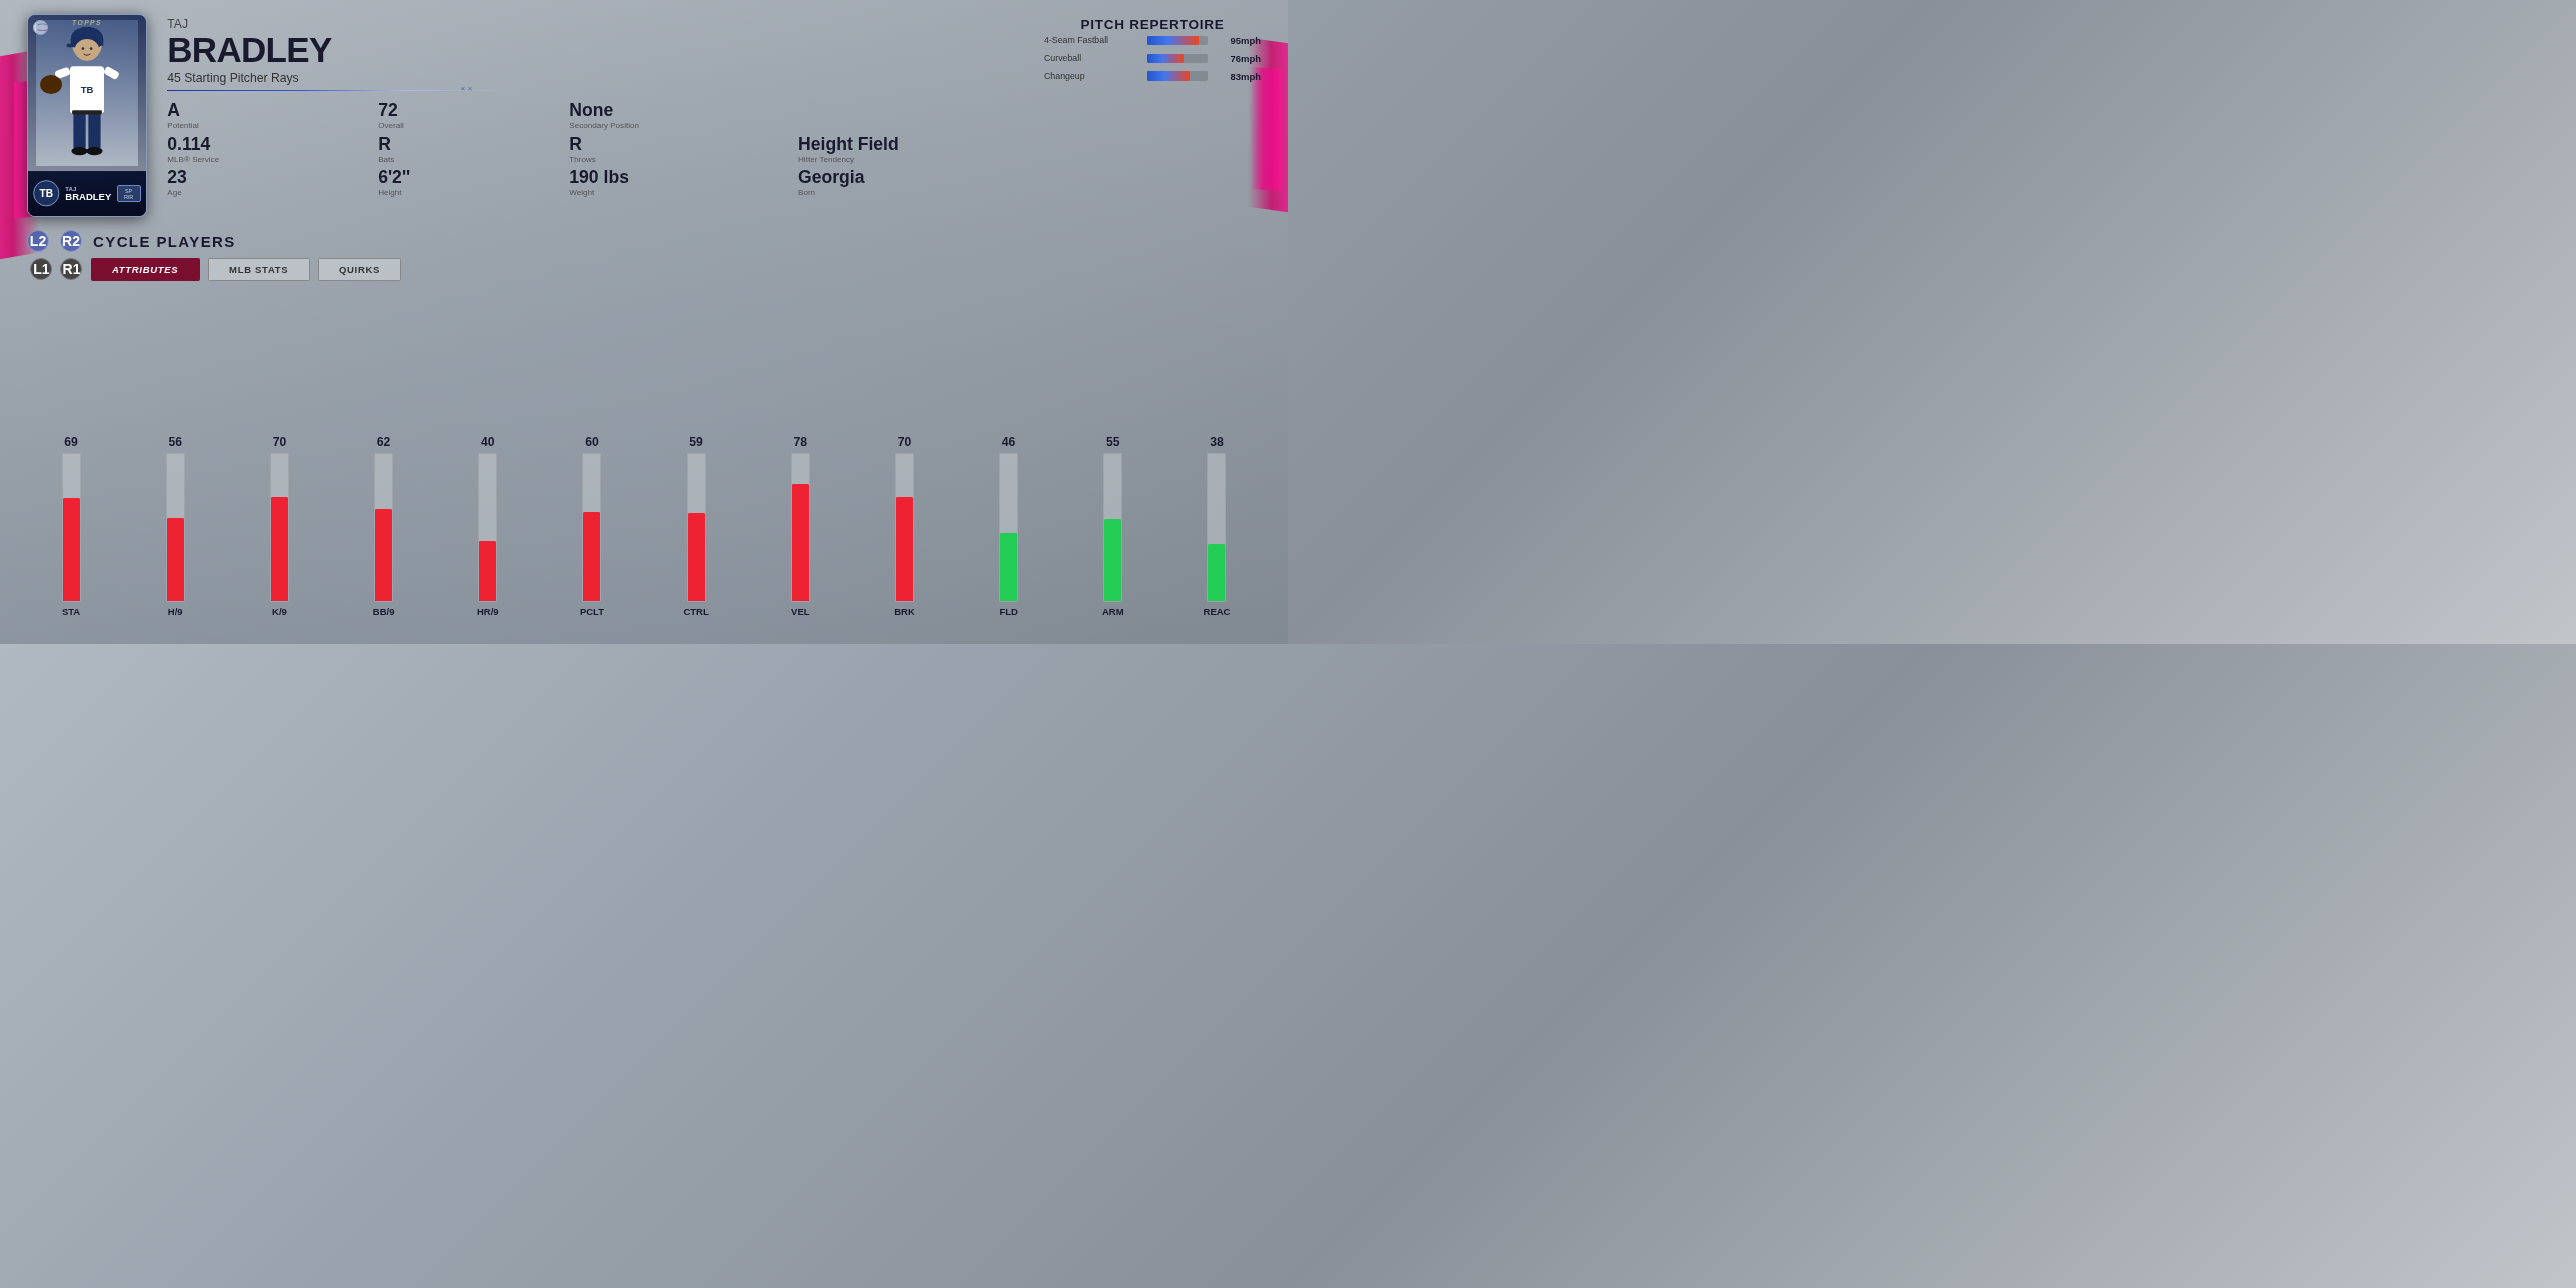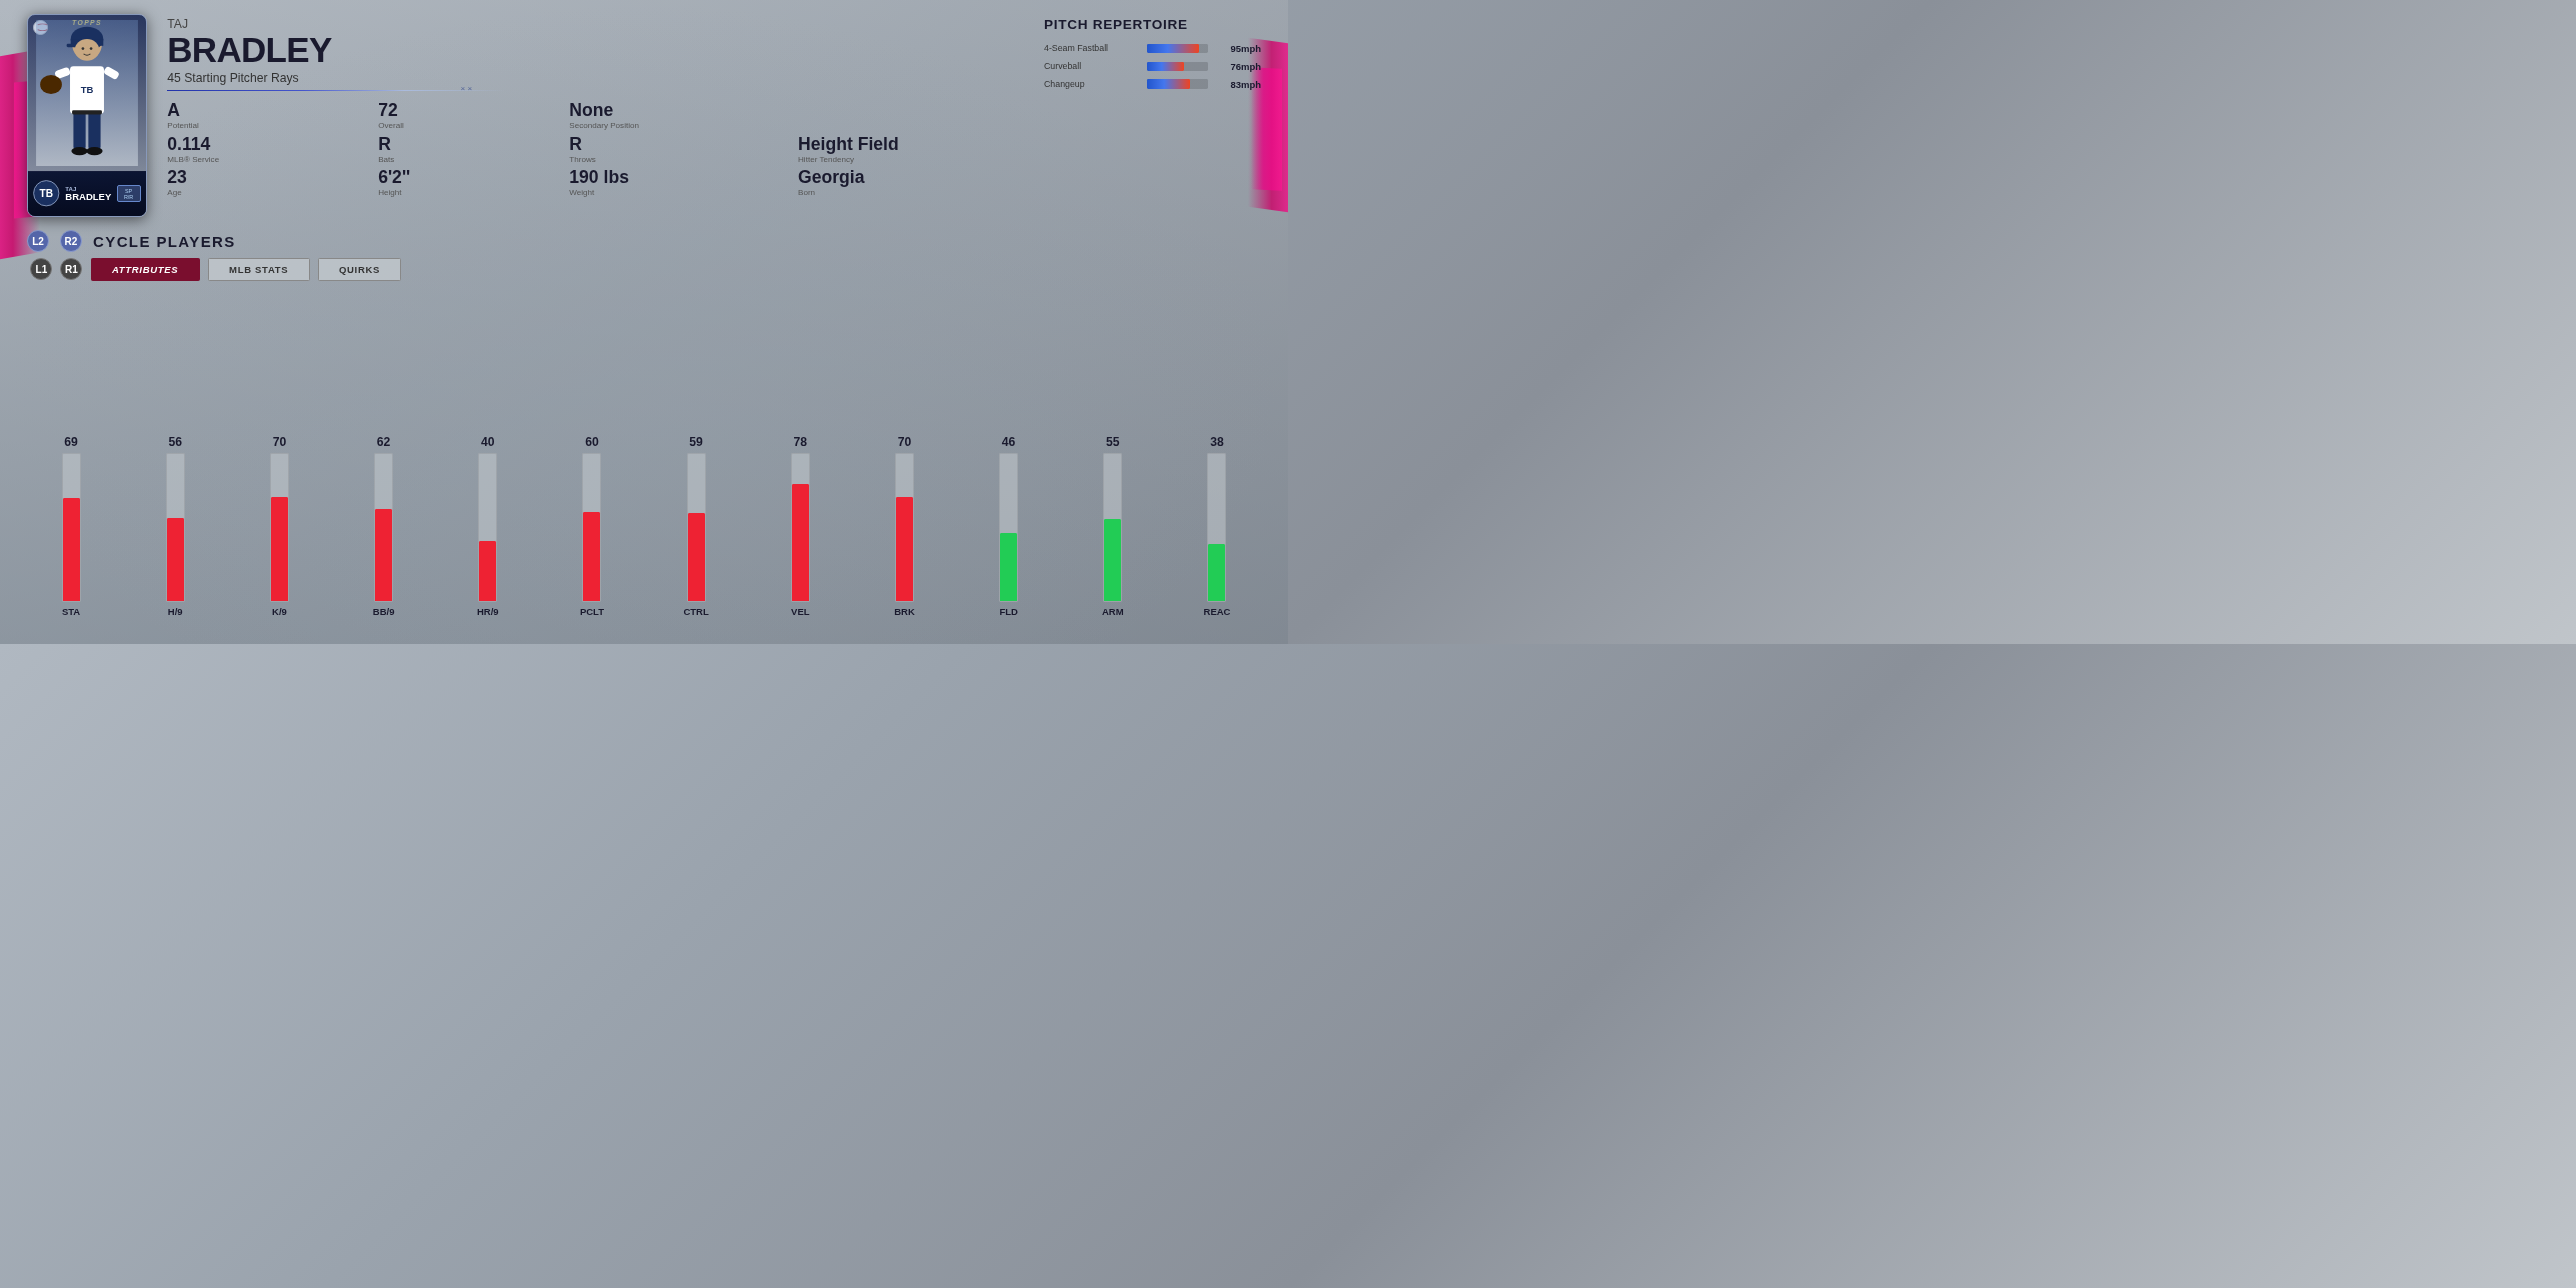--- a/index.html
+++ b/index.html
@@ -257,22 +257,23 @@
       flex-shrink: 0;
       width: 217px;
       padding-top: 3.4px;
     }
 
     .pitch-title {
       font-size: 13.6px;
       font-weight: 900;
       color: #1a1a2e;
       text-transform: uppercase;
-      margin-bottom: 11px;
+      margin-bottom: 3px;
       letter-spacing: 0.7px;
+      text-align: center;
     }
 
     .pitch-item {
       display: flex;
       align-items: center;
       gap: 22px;
       margin-bottom: 6.8px;
     }
 
     .pitch-name {
@@ -319,21 +320,21 @@
       margin-bottom: 5.4px;
     }
 
     .button-badge {
       display: inline-flex;
       align-items: center;
       justify-content: center;
       width: 22px;
       height: 22px;
       border-radius: 50%;
-      font-size: 10px;
+      font-size: 14px;
       font-weight: 700;
       color: white;
     }
 
     .badge-l2 { background: #5566aa; border: 1.4px solid #8899cc; }
     .badge-r2 { background: #5566aa; border: 1.4px solid #8899cc; }
 
     .cycle-players-label {
       font-size: 15px;
       font-weight: 900;

